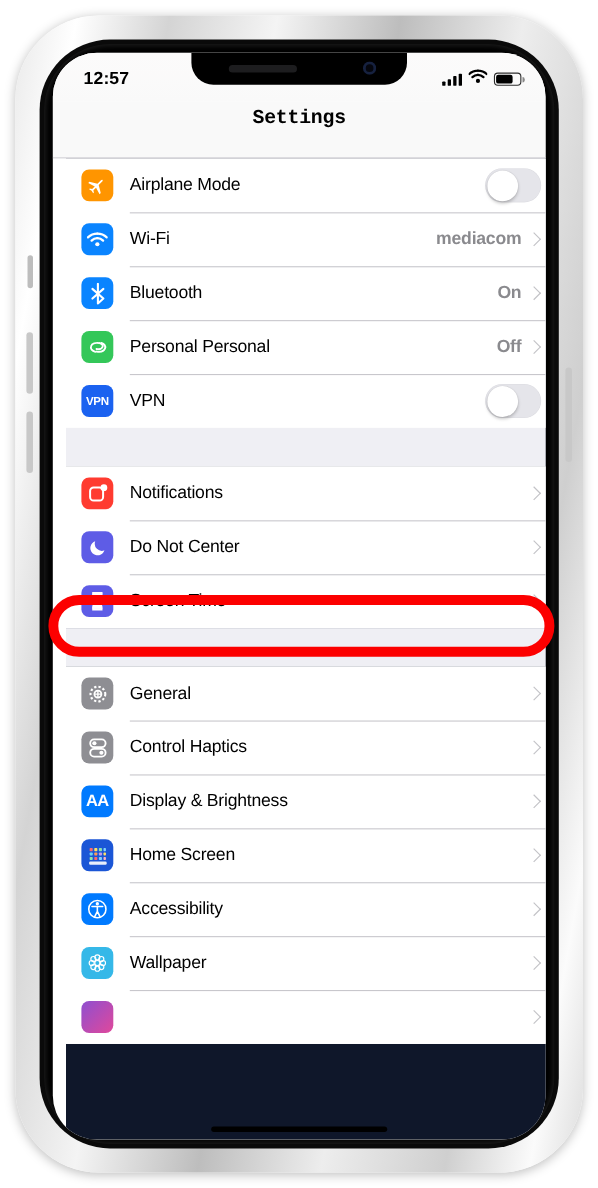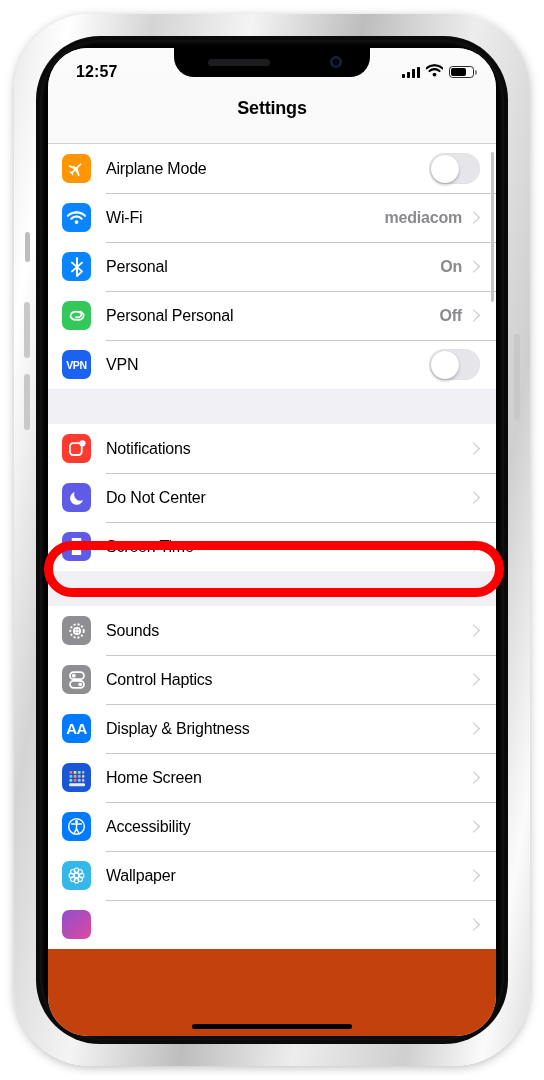--- a/index.html
+++ b/index.html
@@ -63,26 +63,26 @@
   .batt{position:relative;width:25px;height:12.5px;border:1.4px solid rgba(0,0,0,.82);border-radius:3.6px;box-sizing:border-box;}
   .batt::after{content:"";position:absolute;right:-3.6px;top:3.6px;width:2px;height:5px;border-radius:0 2px 2px 0;background:rgba(0,0,0,.45);}
   .batt span{position:absolute;left:1.4px;top:1.4px;bottom:1.4px;width:62%;border-radius:2px;background:#000;}
 
   
   .navbar{
     position:absolute;top:44px;left:0;width:448px;height:52px;z-index:30;
     background:#f9f9f9;display:flex;align-items:flex-start;justify-content:center;
     border-bottom:.5px solid #d2d1d6;box-sizing:border-box;
   }
-  .navbar .title{font-size:18px;font-weight:bold;color:#000;letter-spacing:-.2px;padding-top:6px;}
+  .navbar .title{font-size:18px;font-weight:bold;color:#000;letter-spacing:-.2px;padding-top:6px;font-family:Liberation Mono, monospace;}
 
   
   .listwrap{
-    position:absolute;top:96px;left:0;width:448px;height:892px;
-    background:#c2410c;overflow:hidden;
+    position:absolute;top:96px;left:12px;width:448px;height:892px;
+    background:#0f172a;overflow:hidden;
   }
   .gap{height:35px;background:#efeff4;}
   .group{background:#fff;}
   .row{
     position:relative;display:flex;align-items:center;height:49px;
     padding-left:14px;background:#fff;box-sizing:border-box;
   }
   .row + .row::before{
     content:"";position:absolute;left:58px;right:0;top:0;height:.5px;background:#c8c7cc;
   }
@@ -201,21 +201,21 @@
           <span class="value">mediacom</span>
           <span class="chev"></span>
         </div>
 
         <div class="row">
           <span class="ico" style="background:#0A84FF">
             <svg width="14" height="20" viewBox="0 0 14 20" fill="none" stroke="#fff" stroke-width="1.9" stroke-linejoin="round" stroke-linecap="round">
               <path d="M7 1v18l5-4.6L2 5.6M2 14.4l10-8.8"></path>
             </svg>
           </span>
-          <span class="label">Personal</span>
+          <span class="label">Bluetooth</span>
           <span class="value">On</span>
           <span class="chev"></span>
         </div>
 
 
         <div class="row">
           <span class="ico" style="background:#34C759">
             <svg width="20" height="18" viewBox="0 0 22 20" fill="none" stroke="#fff" stroke-width="1.9" stroke-linecap="round">
               <path d="M14.5 5.2c3 1 4.6 3.3 3.7 5.6-1 2.6-4.6 3.9-8.6 3.2"></path>
               <path d="M8.4 14.3c-3.3-.8-5.2-3.2-4.3-5.6C5 6.1 8.6 4.8 12.6 5.5"></path>
@@ -282,21 +282,21 @@
       <div class="group">
 
         <div class="row">
           <span class="ico" style="background:#8E8E93">
             <svg width="20" height="20" viewBox="0 0 22 22" fill="none">
               <circle cx="11" cy="11" r="7.4" stroke="#fff" stroke-width="2.1" stroke-dasharray="2.3 2.1"></circle>
               <circle cx="11" cy="11" r="3.5" stroke="#fff" stroke-width="1.8"></circle>
               <path d="M11 7.5v7M7.5 11h7" stroke="#fff" stroke-width="1.4"></path>
             </svg>
           </span>
-          <span class="label">Sounds</span>
+          <span class="label">General</span>
           <span class="value"></span>
           <span class="chev"></span>
         </div>
 
         <div class="row">
           <span class="ico" style="background:#8E8E93">
             <svg width="18" height="20" viewBox="0 0 18 20" fill="none">
               <rect x="2" y="2.2" width="14" height="7" rx="3.5" stroke="#fff" stroke-width="1.7"></rect>
               <circle cx="5.8" cy="5.7" r="1.9" fill="#fff"></circle>
               <rect x="2" y="10.8" width="14" height="7" rx="3.5" stroke="#fff" stroke-width="1.7"></rect>

